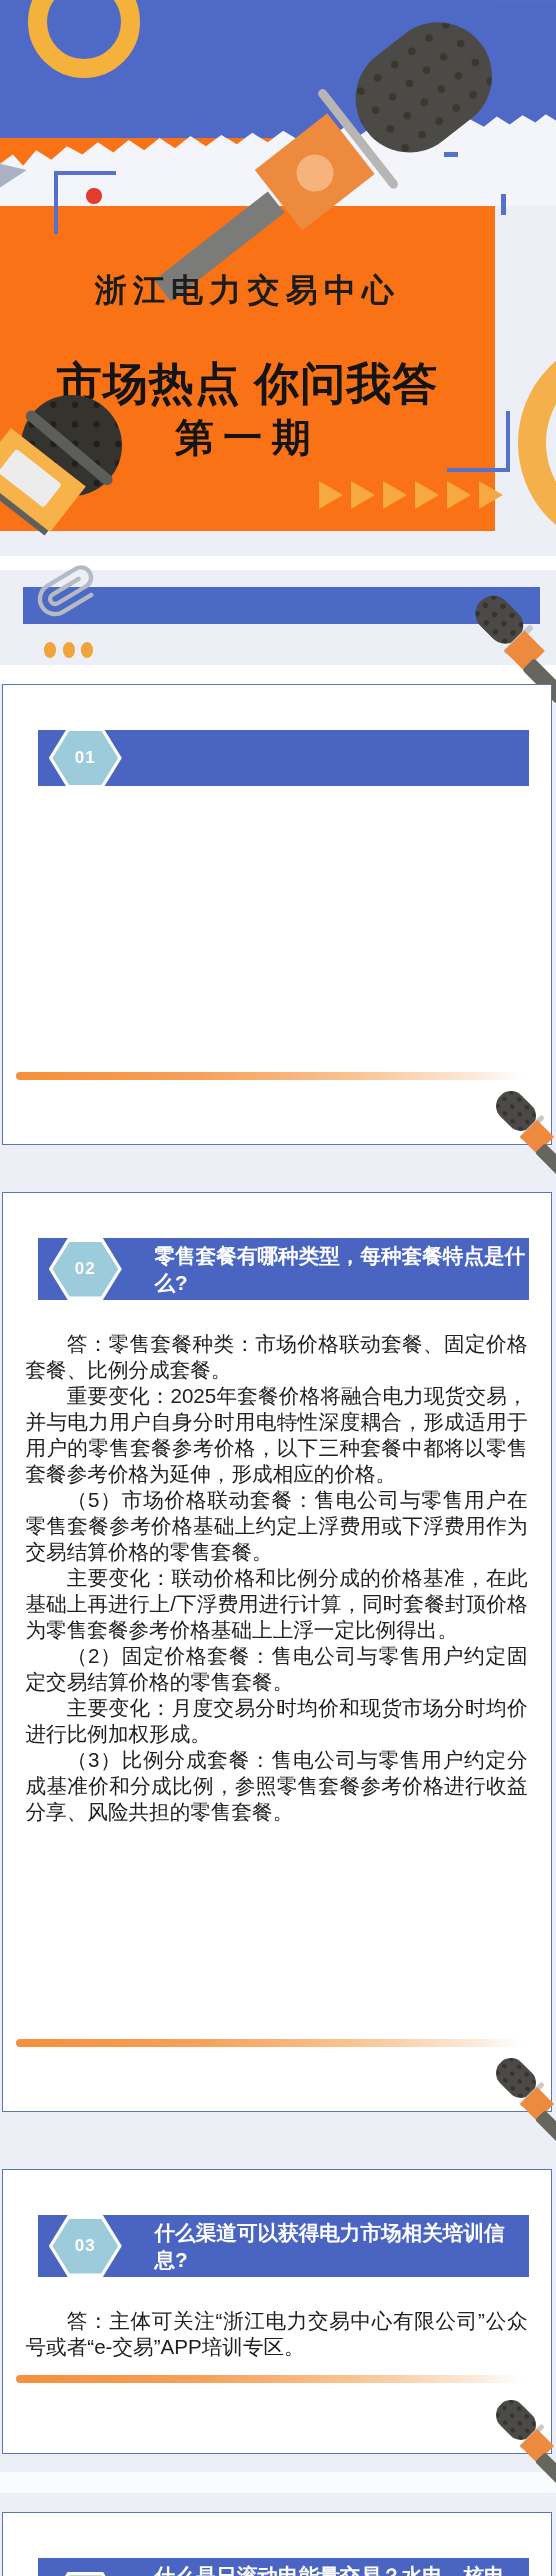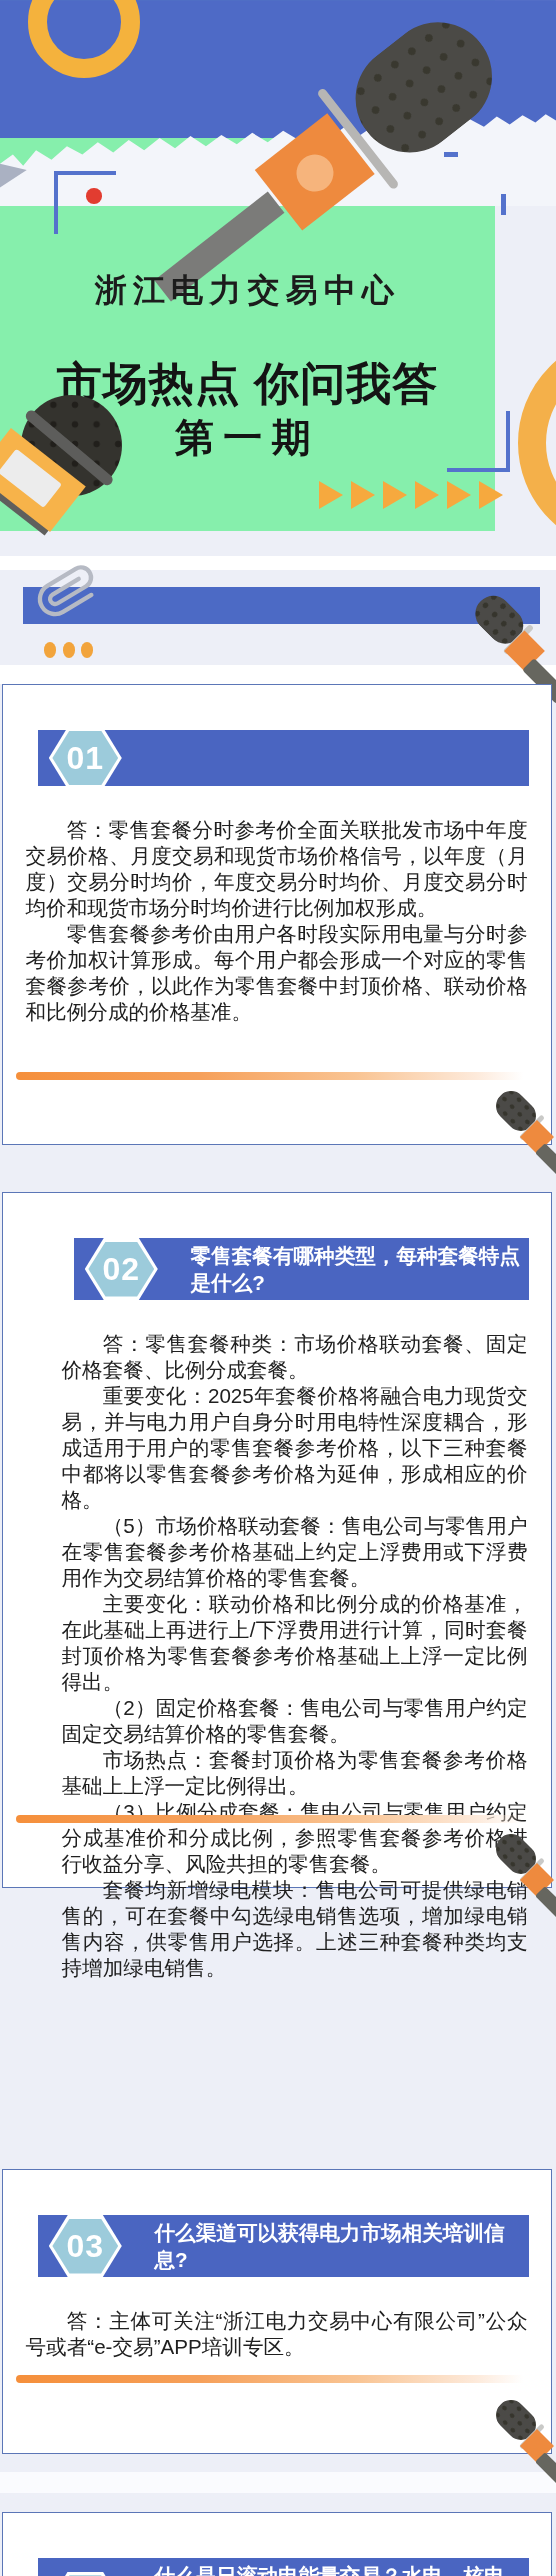--- a/index.html
+++ b/index.html
@@ -1,20 +1,20 @@
 <!DOCTYPE html>
 <html style="font-size:8.2px"><head>
 <meta charset="utf-8">
 <style>
   html,body{margin:0;padding:0;background:#d8dbe4;}
   .page{position:relative;width:556px;height:3488px;margin:0 auto;overflow:hidden;
         background:#edeff7;font-family:"Liberation Sans","DejaVu Sans",sans-serif;}
 
   
-  .header{position:absolute;top:0;left:0;width:495px;height:531px;background:#86efac;}
+  .header{position:absolute;top:0;left:0;width:495px;height:531px;background:#f97316;}
   .torn-svg{position:absolute;top:0;left:0;}
   .ring-topleft{position:absolute;left:28px;top:-34px;width:74px;height:74px;border-radius:50%;
                 border:19.6px solid #f4b23d;}
   .ring-right{position:absolute;left:518px;top:335px;width:160px;height:160px;border-radius:50%;
               border:28px solid #f4b04a;}
   .frame-frag-h{position:absolute;left:444px;top:152px;width:14.4px;height:4.6px;background:#5472cc;}
   .frame-frag-v{position:absolute;left:501px;top:194px;width:4.6px;height:20.6px;background:#5472cc;}
   .bracket-tl{position:absolute;left:54px;top:171px;width:58px;height:59px;
               border-top:4.6px solid #5472cc;border-left:4.6px solid #5472cc;}
   .bracket-br{position:absolute;left:447px;top:411px;width:59px;height:57px;
@@ -69,34 +69,34 @@
         background-image:radial-gradient(circle,#36352d 2.1px,rgba(0,0,0,0) 2.6px);background-size:10.8px 9.8px;}
   .qmic .ring{position:absolute;left:25px;top:31px;width:32px;height:5.2px;border-radius:2.6px;
         background:#c9c9c7;transform:rotate(-45deg);}
   .qmic .band{position:absolute;left:34px;top:31px;width:24px;height:24px;background:#ee8a3e;transform:rotate(45deg);}
   .qmic .handle{position:absolute;left:49px;top:47px;width:40px;height:14px;border-radius:2.6px;
         background:#66665f;transform:rotate(45deg);transform-origin:0 50%;}
 
   
   .card{position:absolute;left:1.5px;width:550px;background:#ffffff;border:1.5px solid #5b76b7;box-sizing:border-box;}
   .card-1{top:684px;height:461px;}
-  .card-2{top:1192px;height:696px;padding-left:36px;}
+  .card-2{top:1192px;height:920px;}
   .card-3{top:2169px;height:285px;}
   .card-4{top:2512px;height:325px;}
 
   .qbar{position:relative;margin:45px 21.6px 0 35px;background:#4a65c1;min-height:56px;
         display:flex;align-items:center;}
   .qtext{margin-left:117px;width:374px;color:#ffffff;font-size:20.6px;line-height:27px;
          font-weight:600;padding:4.1px 0;}
   .hex{position:absolute;left:11.3px;top:50%;transform:translateY(-50%);width:73px;height:62px;
        clip-path:polygon(26% 0,74% 0,100% 50%,74% 100%,26% 100%,0 50%);background:#ffffff;}
   .hex-in{position:absolute;left:3.6px;top:3.6px;right:3.6px;bottom:3.6px;
        clip-path:polygon(26% 0,74% 0,100% 50%,74% 100%,26% 100%,0 50%);background:#9ccbdb;
        display:flex;align-items:center;justify-content:center;color:#ffffff;
-       font-size:32px;font-weight:700;letter-spacing:1px;}
+       font-size:17px;font-weight:700;letter-spacing:1px;}
   .answer{margin:31px 23px 0 23px;}
   .answer p{margin:0;text-align:justify;font-size:20.6px;line-height:26px;color:#202020;
             text-indent:2em;font-weight:500;}
   .divider{position:absolute;left:13px;width:523px;height:7.7px;border-radius:4.1px;
            background:linear-gradient(90deg,#f58f3b 0%,#f6a05a 35%,#f9c493 65%,#fdeadb 88%,rgba(253,234,219,0) 97%);}
   .card .qmic{right:-17.5px;bottom:-27px;}
 
   
   .gap-white-a{position:absolute;top:2472px;left:0;width:556px;height:20.6px;background:#fafbfe;}
 </style>
@@ -168,24 +168,20 @@
   </div>
 
   <div class="gap-white-a"></div>
 
   <div class="card card-1">
     <div class="qbar">
       <div class="hex">
         <div class="hex-in">01</div>
       </div>
     </div>
-    <div class="answer">
-      <p>答：零售套餐分时参考价全面关联批发市场中年度交易价格、月度交易和现货市场价格信号，以年度（月度）交易分时均价，年度交易分时均价、月度交易分时均价和现货市场分时均价进行比例加权形成。</p>
-      <p>零售套餐参考价由用户各时段实际用电量与分时参考价加权计算形成。每个用户都会形成一个对应的零售套餐参考价，以此作为零售套餐中封顶价格、联动价格和比例分成的价格基准。</p>
-    </div>
     <div class="divider" style="bottom:64px"></div>
     <div class="qmic">
       <div class="head"></div>
         <div class="ring"></div>
         <div class="band"></div>
         <div class="handle"></div>
     </div>
   </div>
 
   <div class="card card-2">
@@ -194,23 +190,22 @@
         <div class="hex-in">02</div>
       </div>
       <div class="qtext">零售套餐有哪种类型，每种套餐特点是什么?</div>
     </div>
     <div class="answer">
       <p>答：零售套餐种类：市场价格联动套餐、固定价格套餐、比例分成套餐。</p>
       <p>重要变化：2025年套餐价格将融合电力现货交易，并与电力用户自身分时用电特性深度耦合，形成适用于用户的零售套餐参考价格，以下三种套餐中都将以零售套餐参考价格为延伸，形成相应的价格。</p>
       <p>（5）市场价格联动套餐：售电公司与零售用户在零售套餐参考价格基础上约定上浮费用或下浮费用作为交易结算价格的零售套餐。</p>
       <p>主要变化：联动价格和比例分成的价格基准，在此基础上再进行上/下浮费用进行计算，同时套餐封顶价格为零售套餐参考价格基础上上浮一定比例得出。</p>
       <p>（2）固定价格套餐：售电公司与零售用户约定固定交易结算价格的零售套餐。</p>
-      <p>市场热点：套餐封顶价格为零售套餐参考价格基础上上浮一定比例得出。</p>
+      <p>主要变化：月度交易分时均价和现货市场分时均价进行比例加权形成。</p>
       <p>（3）比例分成套餐：售电公司与零售用户约定分成基准价和分成比例，参照零售套餐参考价格进行收益分享、风险共担的零售套餐。</p>
-      <p>套餐均新增绿电模块：售电公司可提供绿电销售的，可在套餐中勾选绿电销售选项，增加绿电销售内容，供零售用户选择。上述三种套餐种类均支持增加绿电销售。</p>
     </div>
     <div class="divider" style="bottom:64px"></div>
     <div class="qmic">
       <div class="head"></div>
         <div class="ring"></div>
         <div class="band"></div>
         <div class="handle"></div>
     </div>
   </div>
 

